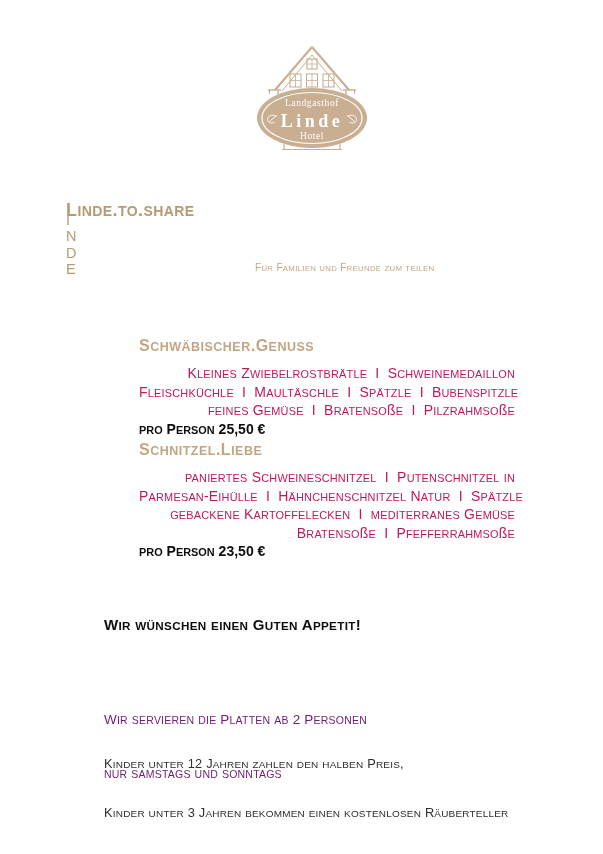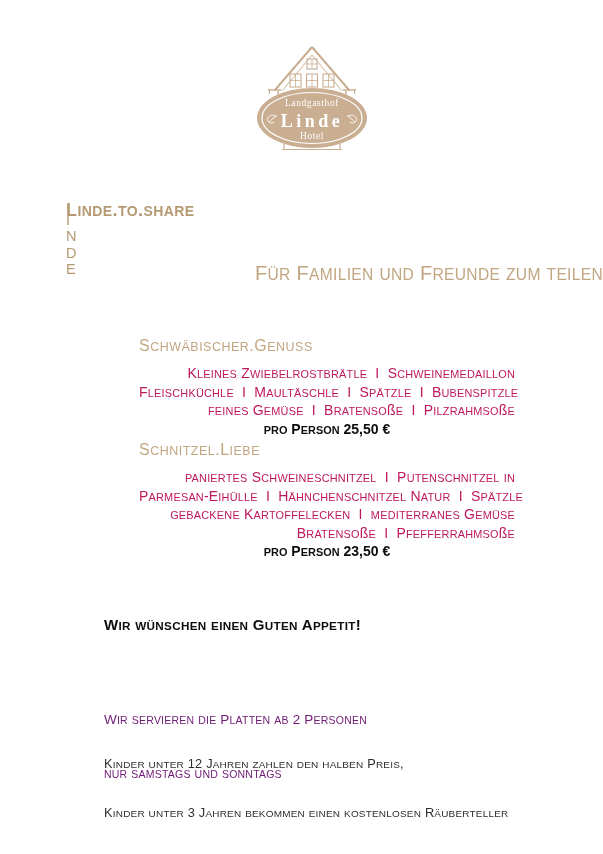--- a/index.html
+++ b/index.html
@@ -44,37 +44,37 @@
     color: var(--accent-dark, #b59a74);
     font-size: 14.5px;
     line-height: 16.4px;
   }
   .vertical-letters span { display: block; }
 
   .subtitle {
     position: absolute;
     left: 255px;
     top: 246px;
-    font-size: 20px;
+    font-size: 10px;
     letter-spacing: 0.3px;
     color: var(--accent, #c2a682);
     white-space: pre;
   }
 
   .menu-section {
     position: absolute;
     left: 139px;
     width: 376px;
   }
   .section-1 { top: 320px; }
   .section-2 { top: 424px; }
 
   .section-title {
     font-size: 16px;
-    font-weight: normal;
+    font-weight: bold;
     letter-spacing: 0.5px;
     line-height: 20px;
     margin-bottom: 8px;
     color: var(--accent, #c2a682);
     white-space: pre;
   }
 
   .menu-line {
     font-size: 14px;
     line-height: 17.6px;
@@ -82,21 +82,21 @@
     color: #be185d;
     white-space: pre;
     text-align: right;
   }
 
   .price-line {
     font-size: 14px;
     font-weight: bold;
     line-height: 16px;
     color: #0d0d0d;
-    text-align: center;
+    text-align: left;
     white-space: pre;
   }
 
   .footer-block {
     position: absolute;
     left: 104px;
     width: 444px;
     white-space: pre;
   }
   .wish {

